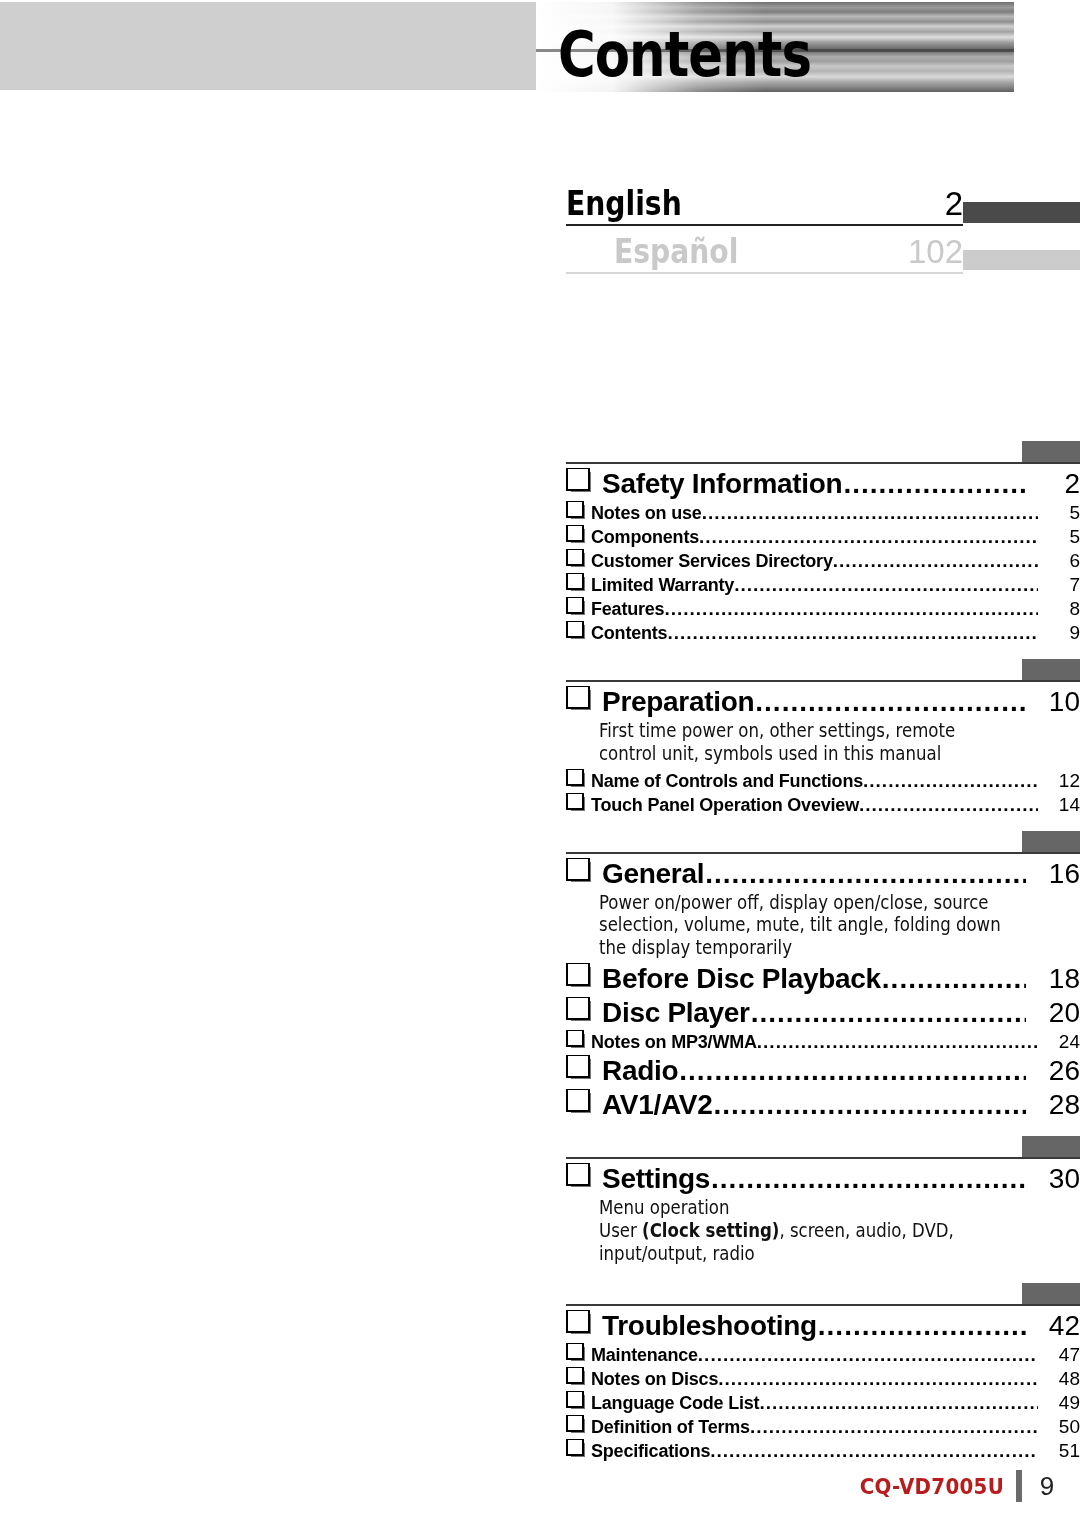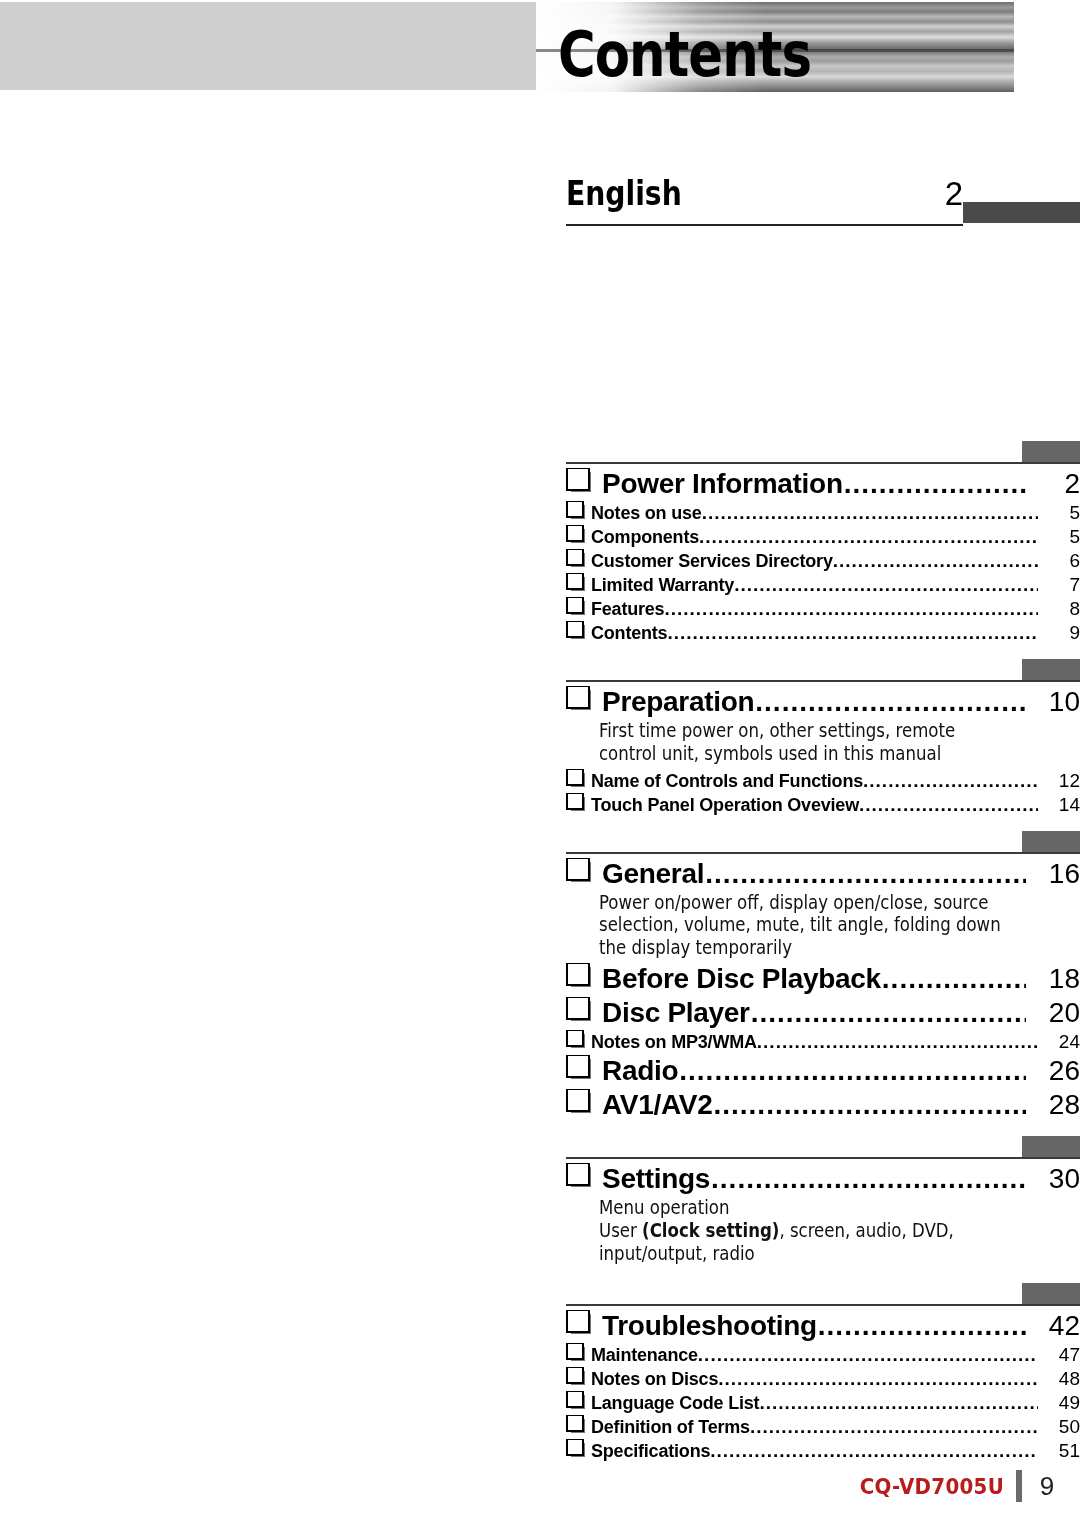--- a/index.html
+++ b/index.html
@@ -81,21 +81,21 @@
     height: 48px;
   }
   .lang-inner {
     position: absolute;
     left: 0; right: 117px;
     bottom: 0;
     display: flex;
     align-items: flex-end;
     justify-content: space-between;
     border-bottom: 2px solid #222;
-    padding-bottom: 12px;
+    padding-bottom: 2px;
   }
   .lang-row.secondary .lang-inner {
     border-bottom: 2px solid #d7d7d7;
   }
   .lang-name {
     font-family: "Liberation Sans Narrow", "DejaVu Sans Condensed", "Liberation Sans", sans-serif;
     font-weight: bold;
     font-size: 33px;
     line-height: 1.05;
     transform: scaleX(0.95);
@@ -267,33 +267,40 @@
 <div class="header-title">Contents</div>
 
 <div class="lang-block" id="lang-block">
     <div class="lang-row">
       <div class="lang-inner">
         <span class="lang-name">English</span>
         <span class="lang-page">2</span>
       </div>
       <span class="lang-tab"></span>
     </div>
+    <div class="lang-row secondary">
+      <div class="lang-inner">
+        <span class="lang-name">Español</span>
+        <span class="lang-page">102</span>
+      </div>
+      <span class="lang-tab"></span>
+    </div>
   </div>
 
 <div class="toc" id="toc-root">
     <div class="toc-section">
       <div class="section-rule">
         <span class="rule-line"></span>
         <span class="rule-tab"></span>
       </div>
       <div class="toc-row row-main">
         <span class="box">
           <i></i>
         </span>
-        <span class="label">Power Information</span>
+        <span class="label">Safety Information</span>
         <span class="leader"> ................................................................................................................................................................</span>
         <span class="page">2</span>
       </div>
       <div class="toc-row row-sub">
         <span class="box">
           <i></i>
         </span>
         <span class="label">Notes on use</span>
         <span class="leader"> ................................................................................................................................................................</span>
         <span class="page">5</span>

